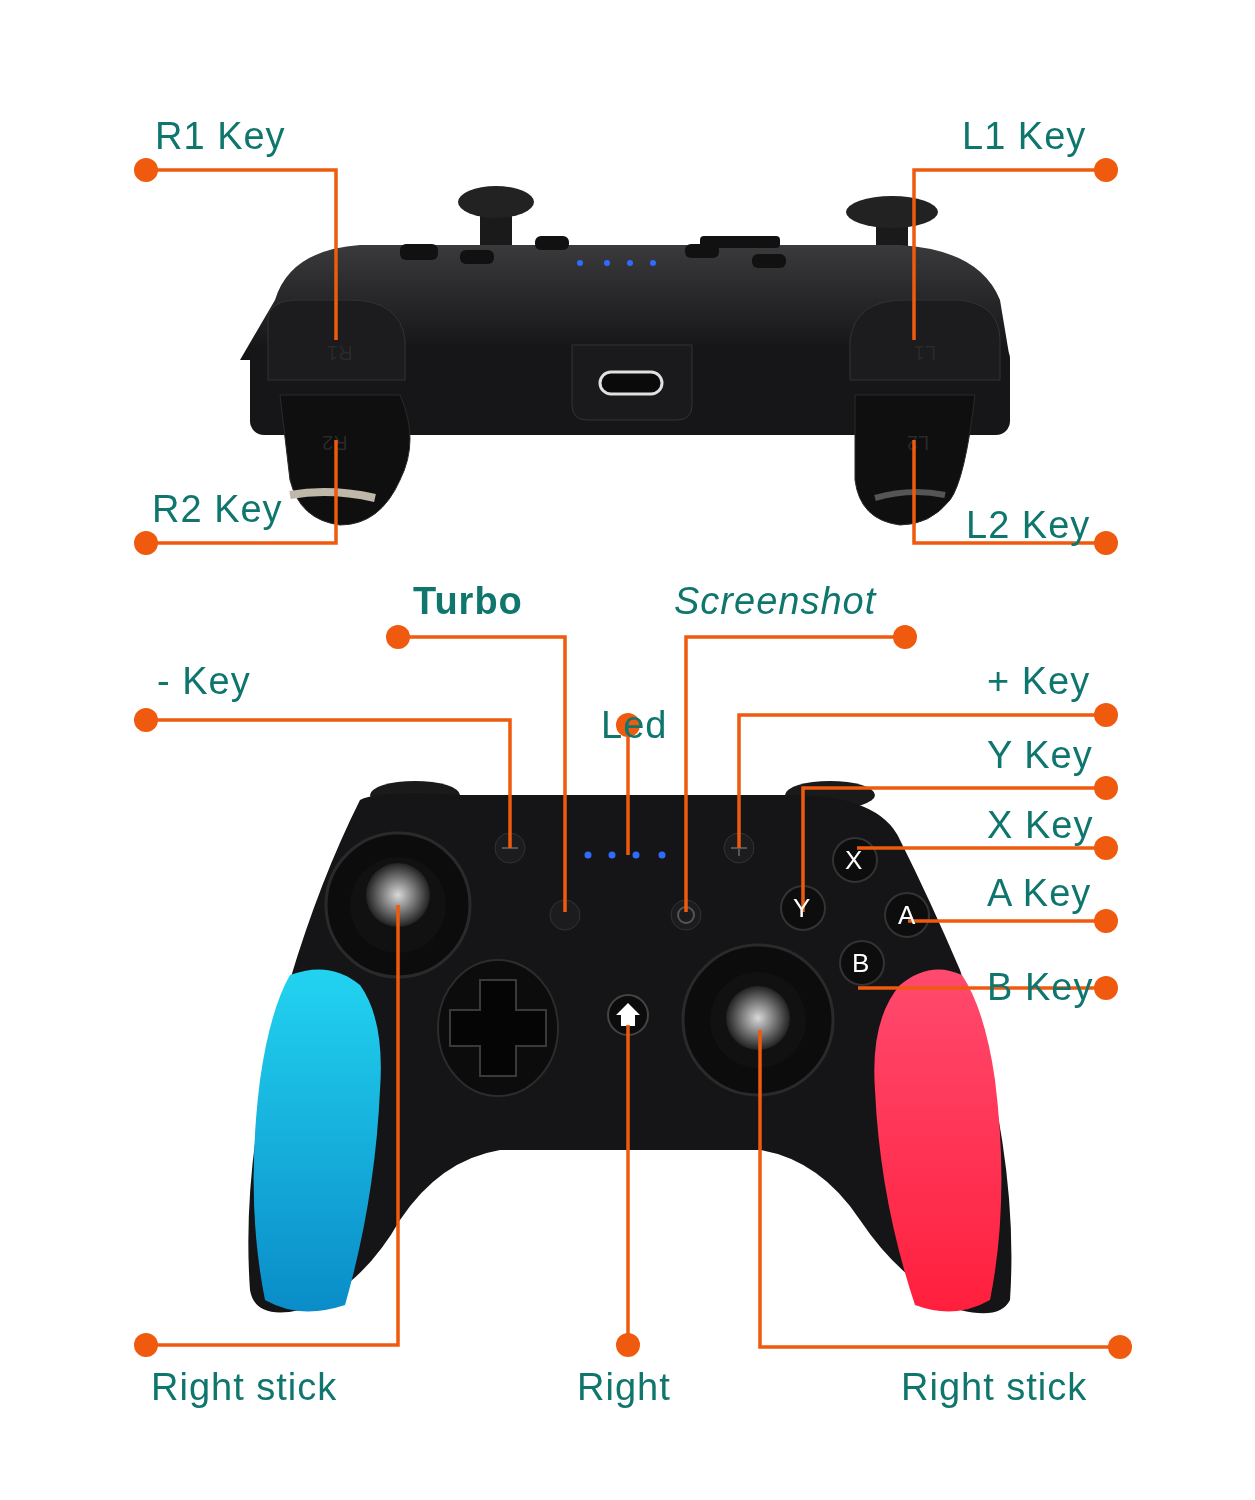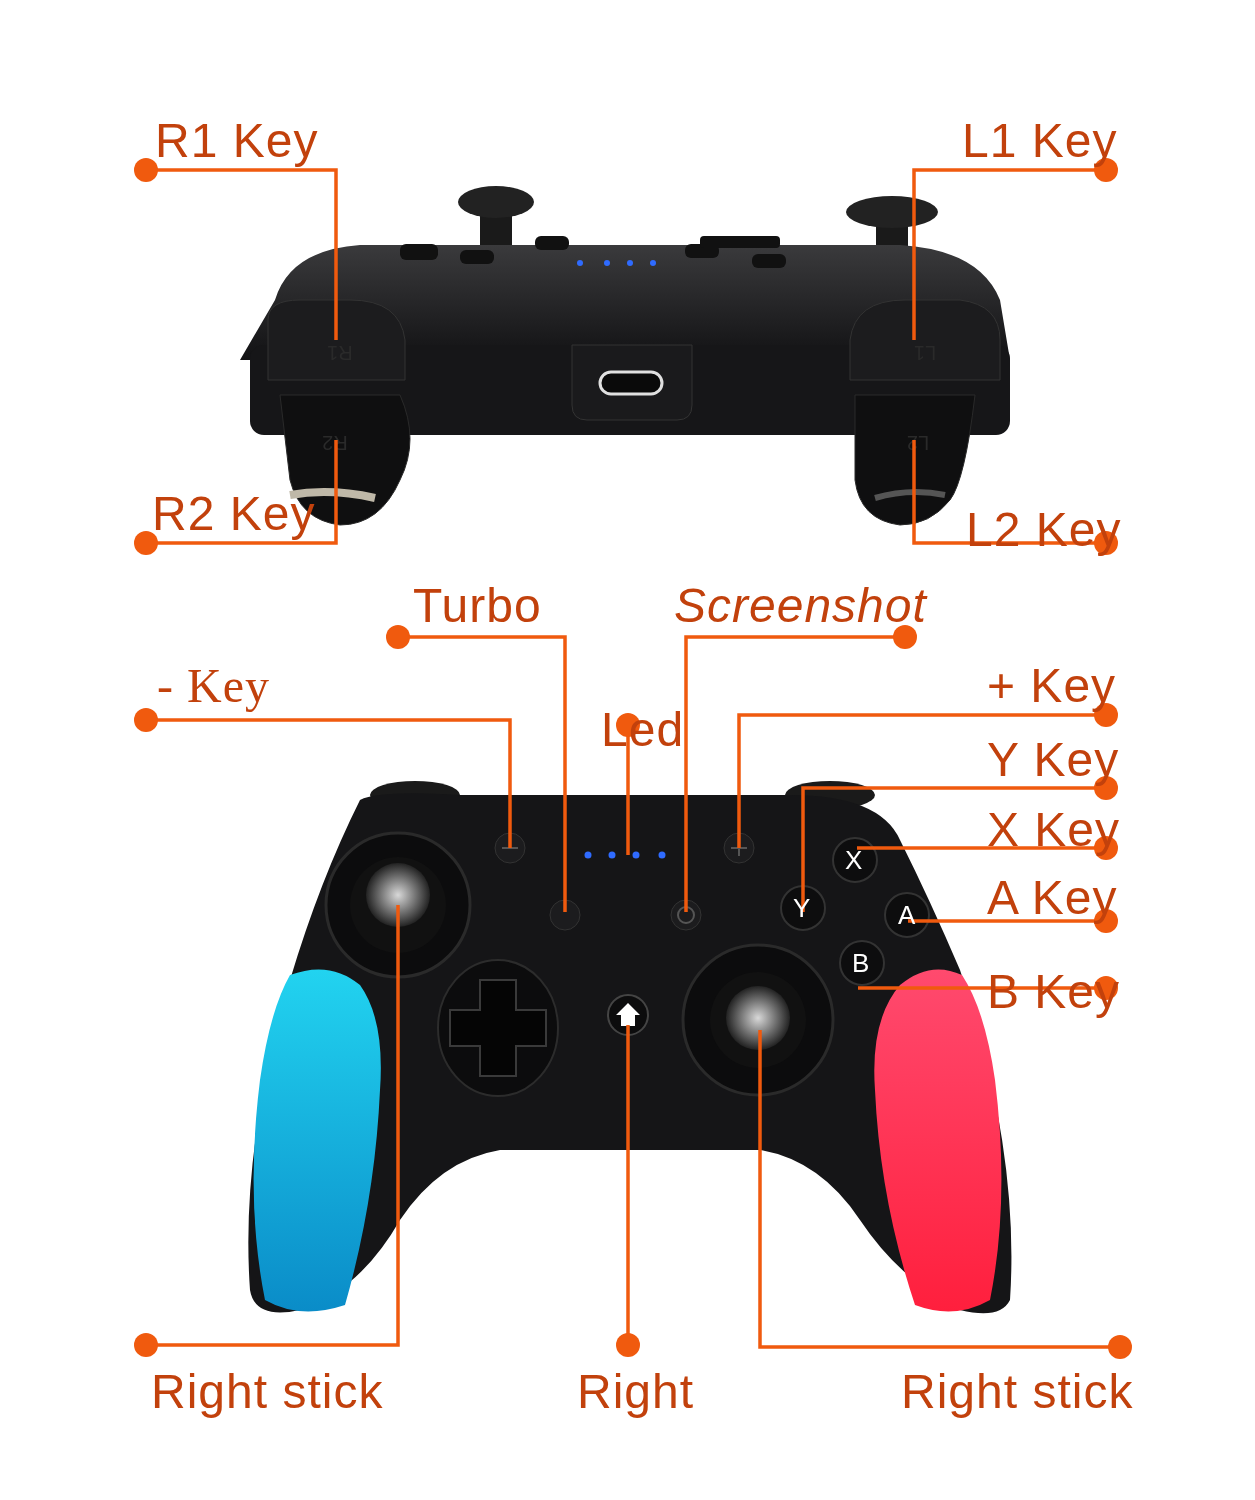--- a/index.html
+++ b/index.html
@@ -1,17 +1,17 @@
 <!DOCTYPE html>
 <html><head>
 <meta charset="utf-8">
 <style>
   html,body{margin:0;padding:0;background:#ffffff;}
   body{width:1255px;height:1500px;position:relative;overflow:hidden;font-family:"Liberation Sans",sans-serif;}
-  .label{position:absolute;font-size:48px;color:#c2410c;letter-spacing:1px;white-space:nowrap;line-height:1;}
+  .label{position:absolute;font-size:38px;color:#0f766e;letter-spacing:1px;white-space:nowrap;line-height:1;}
   svg.art{position:absolute;left:0;top:0;}
 </style>
 </head>
 <body>
 
 <svg class="art" width="1255" height="1500" viewBox="0 0 1255 1500">
   <defs>
     <linearGradient id="gBlue" x1="0" y1="0" x2="0" y2="1">
       <stop offset="0" stop-color="#22d3f0"></stop>
       <stop offset="1" stop-color="#0a8cc8"></stop>
@@ -166,23 +166,23 @@
 <div class="label" style="left:845px;top:847px;font-size:26px;color:#fff;">X</div>
 <div class="label" style="left:793px;top:895px;font-size:26px;color:#fff;">Y</div>
 <div class="label" style="left:898px;top:902px;font-size:26px;color:#fff;">A</div>
 <div class="label" style="left:852px;top:950px;font-size:26px;color:#fff;">B</div>
 
 <div class="label" style="left:155px;top:117px;">R1 Key</div>
 <div class="label" style="left:962px;top:117px;">L1 Key</div>
 <div class="label" style="left:152px;top:490px;">R2 Key</div>
 <div class="label" style="left:966px;top:490px;margin-top:16px;">L2 Key</div>
 
-<div class="label" style="left:413px;top:582px;">Turbo</div>
+<div class="label" style="left:413px;top:582px;font-weight:bold;">Turbo</div>
 <div class="label" style="left:674px;top:582px;font-style:italic;">Screenshot</div>
-<div class="label" style="left:157px;top:662px;font-family:Liberation Serif, serif;">- Key</div>
+<div class="label" style="left:157px;top:662px;">- Key</div>
 <div class="label" style="left:601px;top:666px;margin-top:40px;">Led</div>
 <div class="label" style="left:987px;top:662px;">+ Key</div>
 <div class="label" style="left:987px;top:736px;">Y Key</div>
 <div class="label" style="left:987px;top:806px;">X Key</div>
 <div class="label" style="left:987px;top:874px;">A Key</div>
 <div class="label" style="left:987px;top:968px;">B Key</div>
 <div class="label" style="left:151px;top:1368px;">Right stick</div>
 <div class="label" style="left:577px;top:1368px;">Right</div>
 <div class="label" style="left:901px;top:1368px;">Right stick</div>
 

